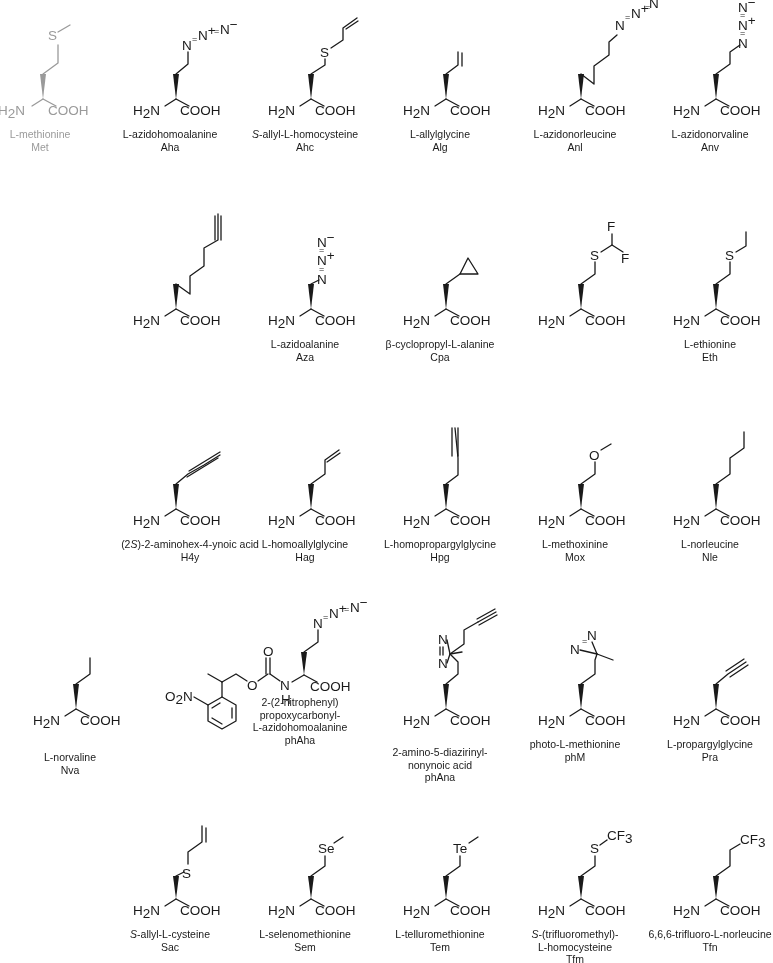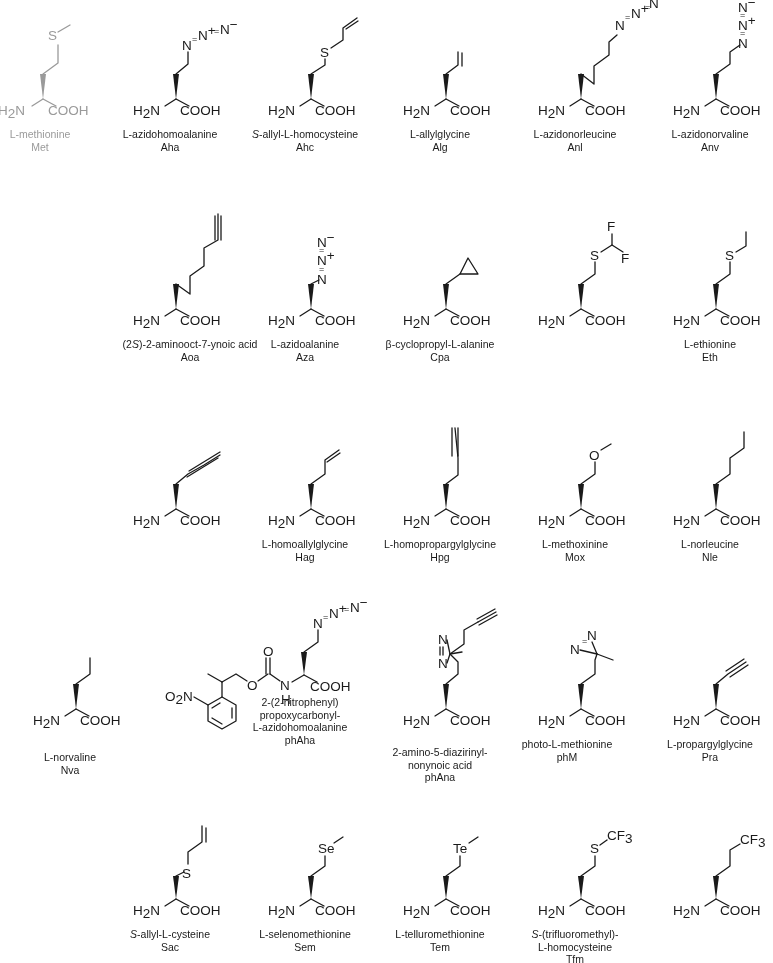--- a/index.html
+++ b/index.html
@@ -137,24 +137,20 @@
   <svg width="120" height="120">
     <text x="3" y="115">H<tspan class="sm" dy="3">2</tspan><tspan dy="-3">N</tspan></text>
     <line x1="35" y1="106" x2="46" y2="99"></line>
       <line x1="46" y1="99" x2="59" y2="106"></line>
     <text x="50" y="115">COOH</text>
     <polygon class="wedge" points="46,99 43,74 49,74"></polygon>
     <polyline points="46,74 60,84 60,66 74,56 74,38 88,30 88,4"></polyline>
     <line x1="85" y1="30" x2="85" y2="6"></line>
       <line x1="91" y1="30" x2="91" y2="6"></line>
   </svg>
-  <div class="cap" style="left:60px;top:128px;">
-    <span><span style="display:inline">(2</span><i>S</i><span style="display:inline">)-2-aminooct-7-ynoic acid</span></span>
-    <span>Aoa</span>
-  </div>
 </div>
 
 <div class="cmp" style="left:265px;top:210px;width:100px;height:160px;">
   <svg width="100" height="120">
     <text x="3" y="115">H<tspan class="sm" dy="3">2</tspan><tspan dy="-3">N</tspan></text>
     <line x1="35" y1="106" x2="46" y2="99"></line>
       <line x1="46" y1="99" x2="59" y2="106"></line>
     <text x="50" y="115">COOH</text>
     <polygon class="wedge" points="46,99 43,74 49,74"></polygon>
     <line x1="46" y1="74" x2="54" y2="70"></line>
@@ -223,20 +219,24 @@
   <svg width="120" height="120">
     <text x="3" y="115">H<tspan class="sm" dy="3">2</tspan><tspan dy="-3">N</tspan></text>
     <line x1="35" y1="106" x2="46" y2="99"></line>
       <line x1="46" y1="99" x2="59" y2="106"></line>
     <text x="50" y="115">COOH</text>
     <polygon class="wedge" points="46,99 43,74 49,74"></polygon>
     <polyline points="46,74 58,64 74,55 90,45"></polyline>
     <line x1="59" y1="61" x2="90" y2="42"></line>
       <line x1="57" y1="67" x2="88" y2="48"></line>
   </svg>
+  <div class="cap" style="left:60px;top:128px;">
+    <span><span style="display:inline">(2</span><i>S</i><span style="display:inline">)-2-aminohex-4-ynoic acid</span></span>
+    <span>H4y</span>
+  </div>
 </div>
 
 <div class="cmp" style="left:265px;top:410px;width:100px;height:160px;">
   <svg width="100" height="120">
     <text x="3" y="115">H<tspan class="sm" dy="3">2</tspan><tspan dy="-3">N</tspan></text>
     <line x1="35" y1="106" x2="46" y2="99"></line>
       <line x1="46" y1="99" x2="59" y2="106"></line>
     <text x="50" y="115">COOH</text>
     <polygon class="wedge" points="46,99 43,74 49,74"></polygon>
     <polyline points="46,74 60,64 60,50 74,40"></polyline>
@@ -387,21 +387,21 @@
     <text x="50" y="115">COOH</text>
     <polygon class="wedge" points="46,99 43,74 49,74"></polygon>
     <polyline points="46,74 60,64 60,50 62,44"></polyline>
     <text x="35" y="44">N</text>
     <text x="47" y="34" class="sm">=</text>
     <text x="52" y="30">N</text>
     <line x1="45" y1="40" x2="62" y2="44"></line>
     <line x1="57" y1="32" x2="62" y2="44"></line>
     <line x1="62" y1="44" x2="78" y2="50"></line>
   </svg>
-  <div class="cap" style="left:32px;top:128px;">
+  <div class="cap" style="left:40px;top:128px;">
     <span>photo-L-methionine</span>
     <span>phM</span>
   </div>
 </div>
 
 <div class="cmp" style="left:670px;top:610px;width:100px;height:160px;">
   <svg width="100" height="120">
     <text x="3" y="115">H<tspan class="sm" dy="3">2</tspan><tspan dy="-3">N</tspan></text>
     <line x1="35" y1="106" x2="46" y2="99"></line>
       <line x1="46" y1="99" x2="59" y2="106"></line>
@@ -491,13 +491,17 @@
 <div class="cmp" style="left:670px;top:820px;width:103px;height:143px;">
   <svg width="103" height="120">
     <text x="3" y="95">H<tspan class="sm" dy="3">2</tspan><tspan dy="-3">N</tspan></text>
     <line x1="35" y1="86" x2="46" y2="79"></line>
       <line x1="46" y1="79" x2="59" y2="86"></line>
     <text x="50" y="95">COOH</text>
     <polygon class="wedge" points="46,79 43,56 49,56"></polygon>
     <polyline points="46,56 60,46 60,30 70,24"></polyline>
     <text x="70" y="24">CF<tspan class="sm" dy="3">3</tspan></text>
   </svg>
+  <div class="cap" style="left:40px;top:108px;">
+    <span>6,6,6-trifluoro-L-norleucine</span>
+    <span>Tfn</span>
+  </div>
 </div>
 
 </body></html>

